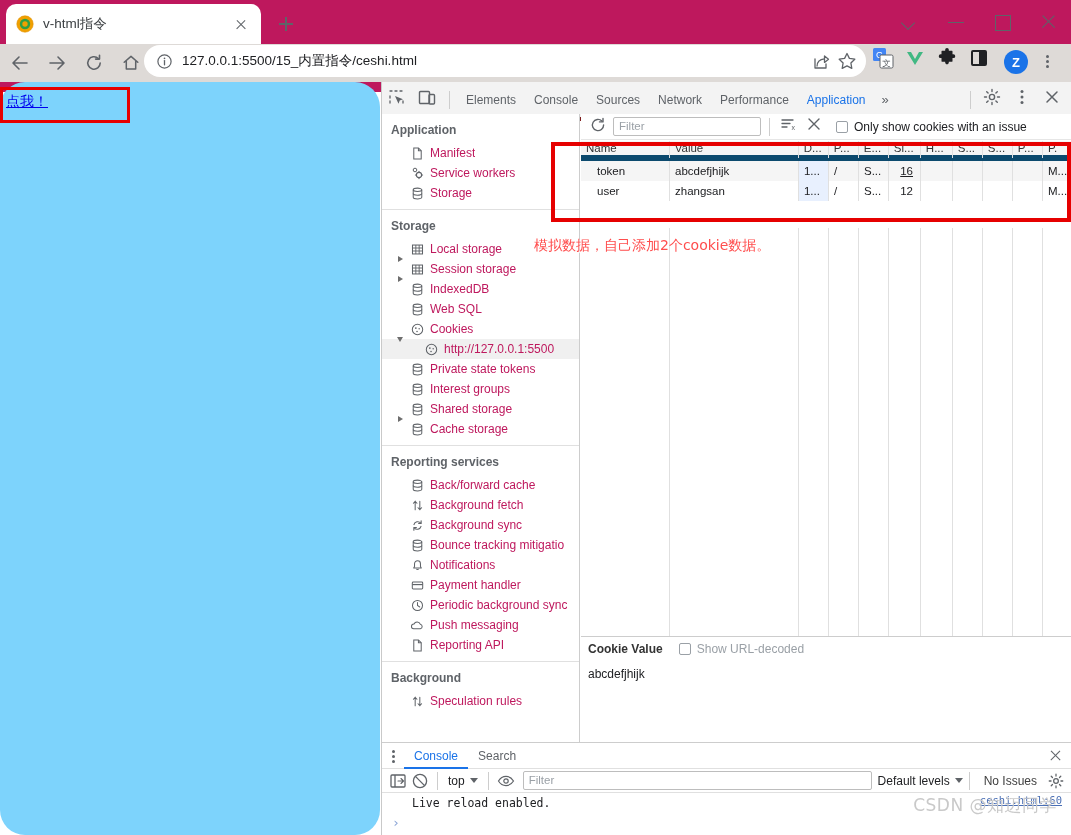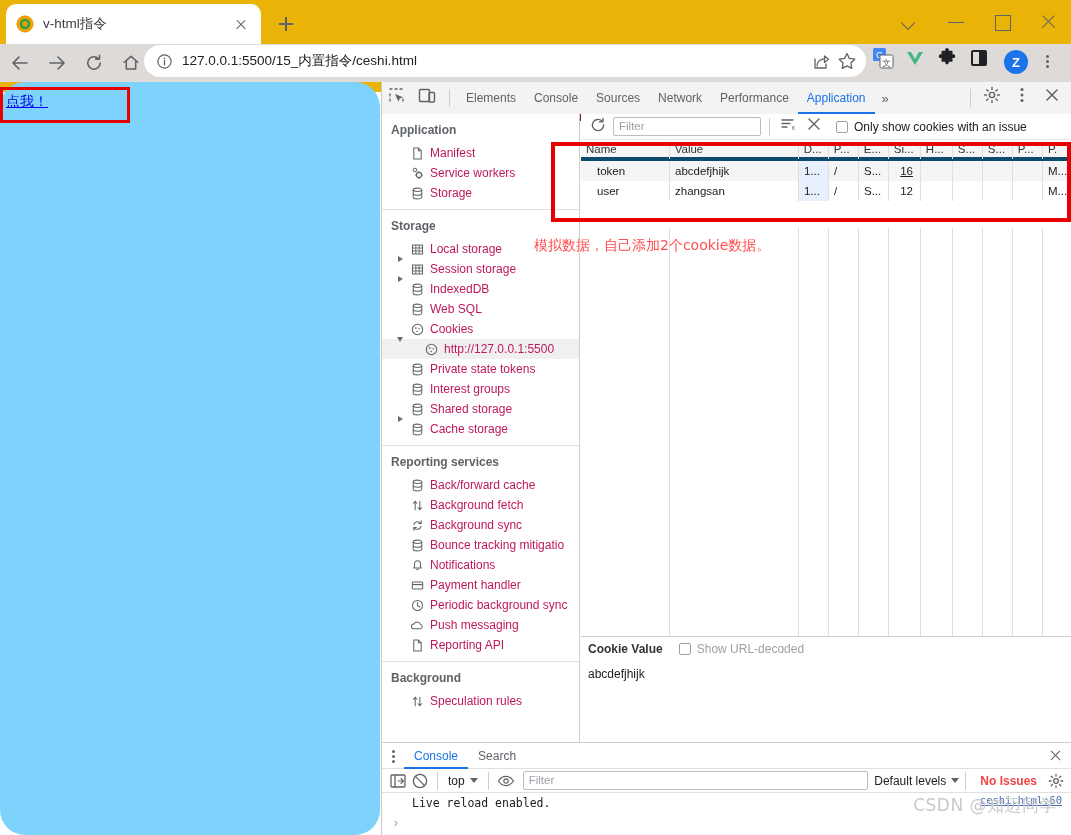--- a/index.html
+++ b/index.html
@@ -7,21 +7,21 @@
   body {
     width:1071px; height:835px;
     font-family:"Liberation Sans", sans-serif;
     background:#ffffff;
     overflow:hidden;
     position:relative;
     -webkit-font-smoothing:antialiased;
   }
 
   
-  .browser-chrome { position:absolute; left:0; top:0; width:1071px; height:92px; background:#eab308; }
+  .browser-chrome { position:absolute; left:0; top:0; width:1071px; height:92px; background:#be185d; }
 
   .tabstrip { position:absolute; left:0; top:0; width:1071px; height:44px; }
   .tab {
     position:absolute; left:6px; top:4px; width:255px; height:40px;
     background:#ffffff; border-radius:10px 10px 0 0;
     display:flex; align-items:center; padding:0 10px;
   }
   .tab-favicon { width:18px; height:18px; flex:0 0 18px; position:relative; margin-right:9px; }
   .tab-title {
     flex:1; font-size:13.5px; color:#3c4043; white-space:nowrap; overflow:hidden;
@@ -102,21 +102,21 @@
   .anno-box-left {
     position:absolute; left:0px; top:5px; width:130px; height:36px;
     border:3px solid #e60000; pointer-events:none;
   }
 
   
   .devtools { position:absolute; left:381px; top:82px; width:690px; height:753px; background:#ffffff;
               border-left:1px solid #c9c9c9; font-size:12px; color:#202124; }
 
   .dt-tabbar { position:absolute; left:0; top:0; width:690px; height:39px; background:#f3f3f3;
-               border-bottom:7px solid #7f1d1d; display:flex; align-items:center; }
+               border-bottom:4px solid #7f1d1d; display:flex; align-items:center; }
   .dt-iconbtn { width:26px; height:26px; position:relative; cursor:pointer; flex:0 0 26px; margin-left:4px; }
   .dt-sep { width:1px; height:18px; background:#cdcdcd; margin:0 7px; flex:0 0 1px; }
   .dt-tab { font-size:12px; color:#5f6368; padding:0 9px; height:32px; line-height:32px; cursor:pointer; white-space:nowrap; }
   .dt-tab.active { color:#1a73e8; box-shadow: inset 0 -2px 0 #1a73e8; }
   .dt-more { color:#5f6368; font-size:13px; padding:0 7px; cursor:pointer; }
   .dt-right { margin-left:auto; display:flex; align-items:center; padding-right:4px; }
 
   
   .dt-sidebar { position:absolute; left:0; top:32px; width:198px; height:648px;
                 background:#ffffff; border-right:1px solid #cdcdcd; overflow:hidden; }
@@ -159,21 +159,21 @@
   .ck-toolbar { height:26px; display:flex; align-items:center; padding:0 6px; border-bottom:1px solid #e6e6e6;}
   .ck-filter {
     width:148px; height:19px; border:1px solid #bdbdbd; border-radius:2px; background:#fff;
     font-size:11.5px; color:#9aa0a6; padding:0 5px; line-height:17px; margin-left:4px;
   }
   .ck-chk { width:12px; height:12px; border:1px solid #9aa0a6; border-radius:2px; background:#fff; flex:0 0 12px; margin-right:6px; cursor:pointer;}
   .ck-chklabel { font-size:12px; color:#202124; }
 
   .ck-table { position:absolute; left:0; top:27px; width:491px; height:495px; overflow:hidden; }
   .ck-row { display:flex; height:20px; align-items:center; }
-  .ck-head { background:#f5f5f5; border-bottom:4px solid #0c4a6e; height:20px; }
+  .ck-head { background:#f5f5f5; border-bottom:6px solid #0c4a6e; height:20px; }
   .ck-head .ck-cell { font-size:11.5px; color:#333; }
   .ck-cell {
     font-size:11.5px; color:#202124; padding-left:5px; overflow:hidden;
     white-space:nowrap; border-right:1px solid #e0e0e0; height:20px; line-height:20px;
   }
   .ck-body .ck-row:nth-child(odd) { background:#f5f5f5; }
   .ck-body .ck-row .ck-cell:first-child { padding-left:16px; }
   .ck-cell.num { text-align:right; padding-right:7px; padding-left:0; }
   .ck-cell.hl { background:#e8f0fe; }
   .ck-gridfill { position:absolute; left:0; top:87px; width:491px; height:435px; display:flex; }
@@ -207,21 +207,21 @@
   .dw-close { margin-left:auto; width:26px; height:26px; position:relative; cursor:pointer; margin-right:4px;}
   .dw-close::before, .dw-close::after { content:""; position:absolute; left:7px; top:12.5px; width:13px; height:1.3px; background:#5f6368; }
   .dw-close::before { transform:rotate(45deg);} .dw-close::after{ transform:rotate(-45deg);}
 
   .dw-toolbar { height:24px; display:flex; align-items:center; padding:0 5px; border-bottom:1px solid #e0e0e0; }
   .dw-btn { width:22px; height:22px; position:relative; cursor:pointer; flex:0 0 22px; }
   .dw-ctx { font-size:12px; color:#202124; display:flex; align-items:center; cursor:pointer; padding:0 4px; }
   .caret-dn { width:0;height:0;border-left:4px solid transparent;border-right:4px solid transparent;border-top:5px solid #5f6368; margin-left:5px; }
   .dw-filter { flex:1; height:19px; border:1px solid #bdbdbd; border-radius:2px; font-size:11.5px; color:#9aa0a6; padding:0 5px; line-height:17px; margin:0 6px; background:#fff;}
   .dw-lvl { font-size:12px; color:#202124; display:flex; align-items:center; cursor:pointer; white-space:nowrap; }
-  .dw-issues { font-size:12px; color:#ef4444; padding:0 8px; cursor:pointer; white-space:nowrap;font-weight:bold;}
+  .dw-issues { font-size:12px; color:#404040; padding:0 8px; cursor:pointer; white-space:nowrap;}
 
   .dw-msgs { position:relative; height:41px; font-family:"DejaVu Sans Mono", monospace; font-size:11.5px; }
   .dw-msg { padding:3px 0 0 30px; color:#202124; }
   .dw-prompt { position:absolute; left:10px; top:22px; color:#8aa4d6; font-size:13px; }
   .dw-src { position:absolute; right:10px; top:1px; font-size:10.5px; color:#4a6fb5; text-decoration:underline; font-family:"DejaVu Sans Mono", monospace; cursor:pointer;}
 
   .watermark {
     position:absolute; right:14px; bottom:18px; font-size:17px; color:#c9c9c9;
     font-family:"DejaVu Sans", sans-serif; letter-spacing:0.5px; z-index:5; pointer-events:none;
   }

